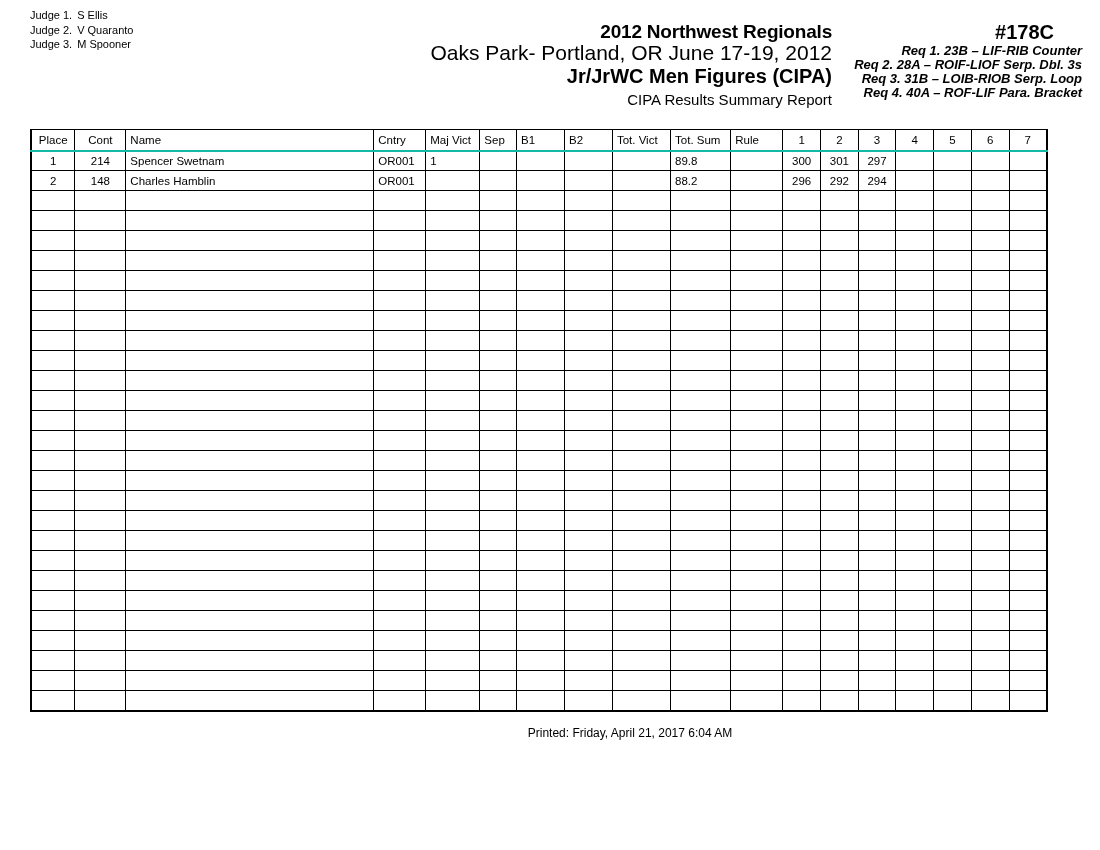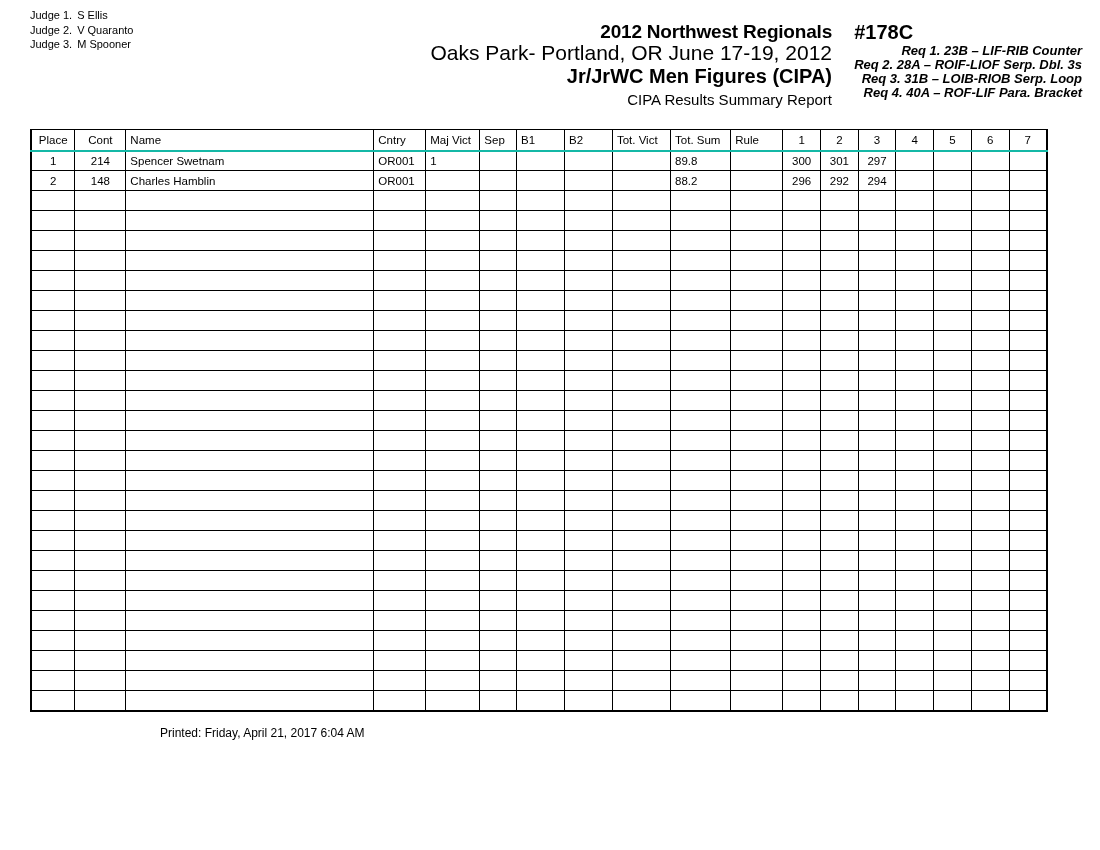--- a/index.html
+++ b/index.html
@@ -65,21 +65,21 @@
     position: absolute;
     right: 18px;
     top: 20px;
     text-align: right;
     white-space: nowrap;
   }
   #req-block .event-number {
     font-size: 20px;
     font-weight: bold;
     line-height: 24px;
-    text-align: left;
+    text-align: right;
     padding-right: 28px;
   }
   #req-block .req-line {
     font-size: 13px;
     font-weight: bold;
     line-height: 14px;
     text-align: right;
     font-style: italic;
   }
 
@@ -117,21 +117,21 @@
   
   #results-table td.num,
   #results-table th.num { text-align: center; padding-left: 0; }
 
   
   #print-footer {
     position: absolute;
     left: 0;
     top: 726px;
     width: 1100px;
-    text-align: left;
+    text-align: center;
     font-size: 12px;
     padding-left: 160px;
     box-sizing: border-box;
   }
 </style>
 </head>
 <body>
 
 <div id="judges">
     <div class="judge-line"><span class="judge-lbl">Judge</span><span class="judge-num">1.</span><span class="judge-name">S Ellis</span></div>

